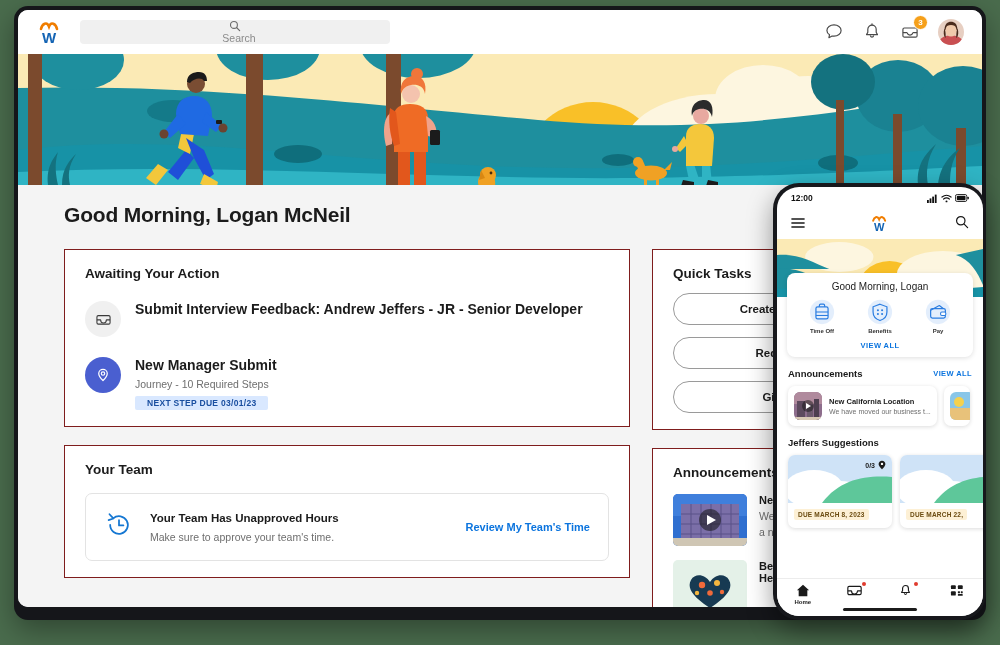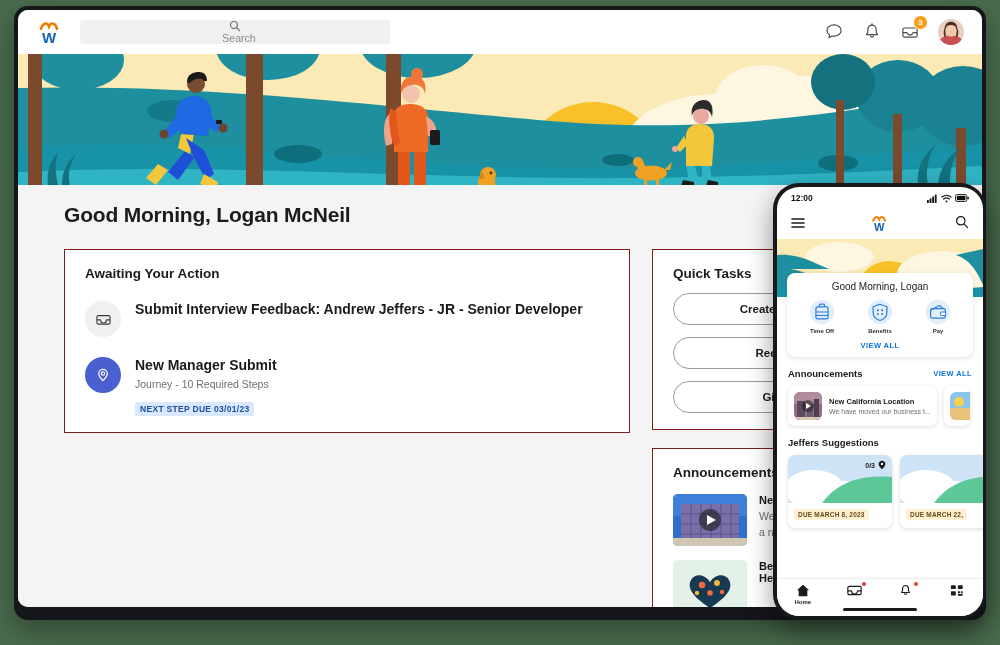--- a/index.html
+++ b/index.html
@@ -111,24 +111,24 @@
   .ai-icon {
     width: 36px; height: 36px; border-radius: 50%;
     display: flex; align-items: center; justify-content: center;
     flex: 0 0 auto;
   }
   .ai-icon.grey { background: #f0f0f0; }
   .ai-icon.blue { background: #4a5fd0; }
   .ai-title { font-size: 14px; font-weight: bold; color: #1b1b1b; }
   .ai-sub { font-size: 10.5px; color: #6e6e6e; margin-top: 5px; }
   .ai-chip {
-    display: inline-block; margin-top: 12px;
+    display: inline-block; margin-top: 6px;
     background: #d9e8ff; color: #1a4fa0;
     font-size: 8.5px; font-weight: bold; letter-spacing: .3px;
-    padding: 2px 5px; border-radius: 2px;
+    padding: 2px 12px; border-radius: 2px;
   }
 
   #teamcard { margin-top: 18px; }
   .innerbox {
     margin-top: 16px;
     border: 1px solid #e3e3e3;
     border-radius: 7px;
     padding: 16px 18px;
     display: flex; align-items: center; gap: 16px;
   }
@@ -487,20 +487,37 @@
               </svg>
             </div>
             <div>
               <div class="ai-title">New Manager Submit</div>
               <div class="ai-sub">Journey - 10 Required Steps</div>
               <div class="ai-chip">NEXT STEP DUE 03/01/23</div>
             </div>
           </div>
         </div>
 
+        <div class="card" id="teamcard">
+          <div class="card-title">Your Team</div>
+          <div class="innerbox">
+            <div>
+              <svg viewBox="0 0 34 34" width="30" height="30">
+                <path d="M7 17a10 10 0 1 0 3.4-7.5" fill="none" stroke="#1577d2" stroke-width="2" stroke-linecap="round"></path>
+                <path d="M6.2 4.8 L10.6 9.6 L5.2 11.4" fill="none" stroke="#1577d2" stroke-width="2" stroke-linecap="round" stroke-linejoin="round"></path>
+                <path d="M17 11.5v6h5" fill="none" stroke="#1577d2" stroke-width="2" stroke-linecap="round" stroke-linejoin="round"></path>
+              </svg>
+            </div>
+            <div class="tm-text">
+              <div class="tm-title">Your Team Has Unapproved Hours</div>
+              <div class="tm-sub">Make sure to approve your team's time.</div>
+            </div>
+            <div class="tm-link">Review My Team's Time</div>
+          </div>
+        </div>
       </div>
 
       <div id="rightcol">
         <div class="card">
           <div class="card-title">Quick Tasks</div>
           <div class="pill">Create Expense Report</div>
           <div class="pill">Request Time Off</div>
           <div class="pill">Give Feedback</div>
         </div>
 

